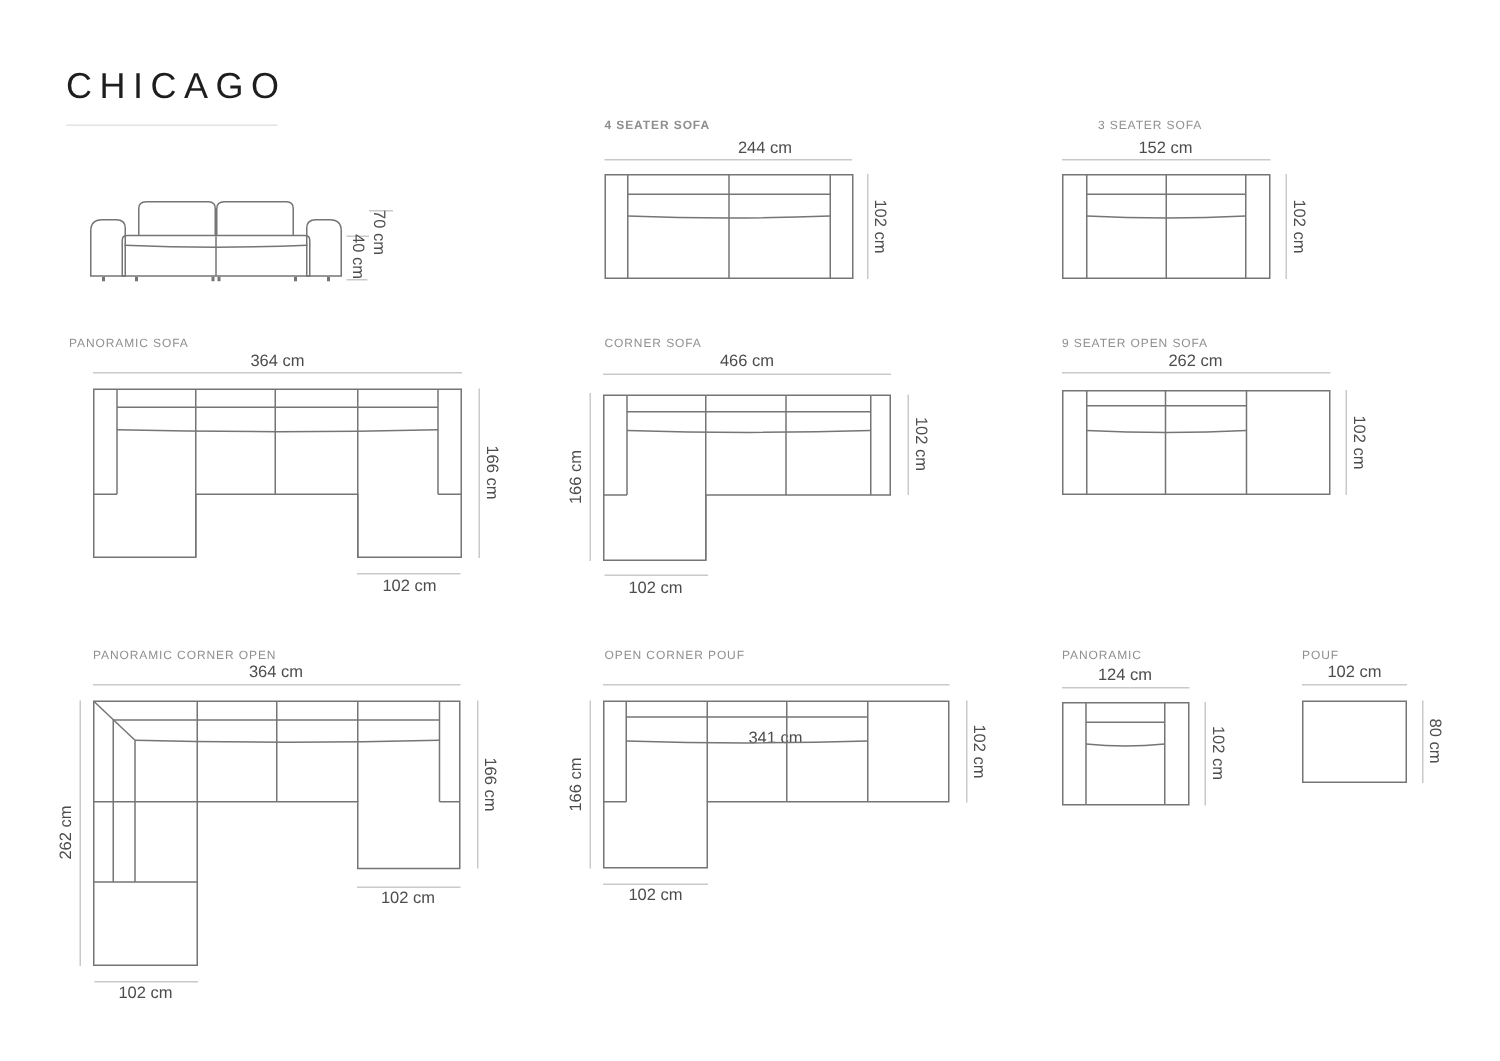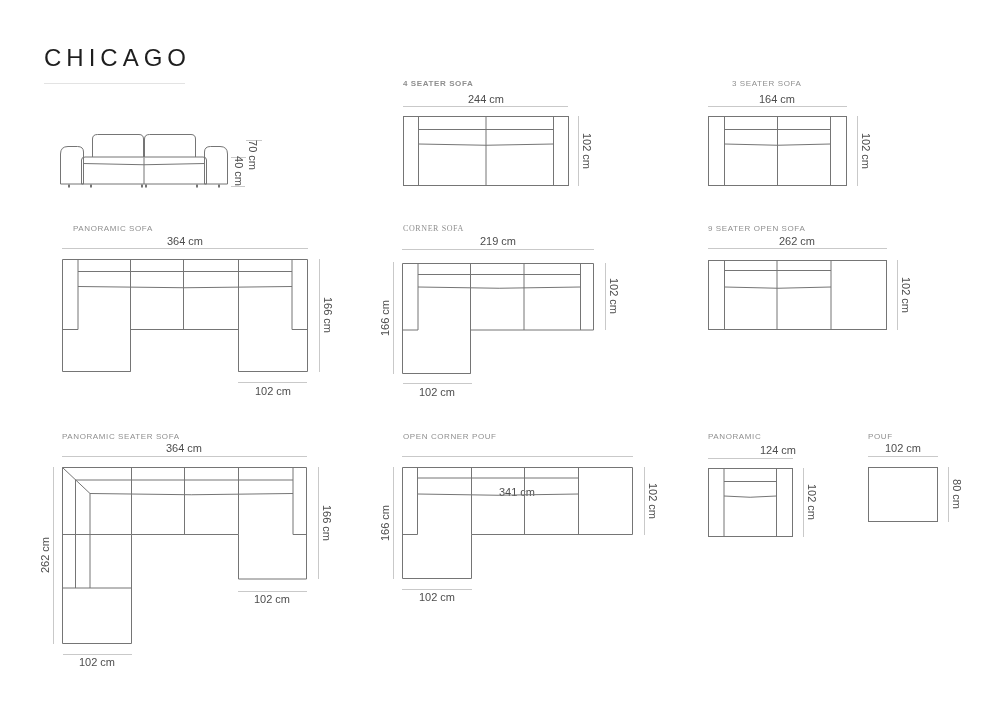--- a/index.html
+++ b/index.html
@@ -39,70 +39,70 @@
     </svg>
     <div class="dim-h" style="left:246px;top:140px;width:16px;"></div>
     <div class="dim-text rot-r" style="left:252px;top:155px;">70 cm</div>
     <div class="dim-h" style="left:231px;top:157px;width:15px;"></div>
     <div class="dim-text rot-r" style="left:238px;top:171px;">40 cm</div>
     <div class="dim-h" style="left:231px;top:186px;width:14px;"></div>
   </div>
 
   <div>
     <div class="section-label" style="left:403px;top:79px;font-weight:bold;">4 SEATER SOFA</div>
-    <div class="dim-text center" style="left:486px;top:93px;">244 cm</div>
+    <div class="dim-text center" style="left:510px;top:93px;">244 cm</div>
     <div class="dim-h" style="left:403px;top:106px;width:165px;"></div>
     <svg class="draw" style="left:403px;top:116px;" width="166" height="70" viewBox="0 0 166 70">
       <rect x="0.5" y="0.5" width="165" height="69"></rect>
       <path d="M15.5 0.5 V69.5 M150.5 0.5 V69.5"></path>
       <path d="M15.5 13.5 H150.5"></path>
       <path d="M15.5 28 Q83 30.5 150.5 28"></path>
       <path d="M83 0.5 V69.5"></path>
     </svg>
     <div class="dim-v" style="left:578px;top:116px;height:70px;"></div>
     <div class="dim-text rot-r" style="left:586px;top:151px;">102 cm</div>
   </div>
 
   <div>
     <div class="section-label" style="left:732px;top:79px;">3 SEATER SOFA</div>
-    <div class="dim-text center" style="left:777px;top:93px;">164 cm</div>
+    <div class="dim-text center" style="left:777px;top:93px;">152 cm</div>
     <div class="dim-h" style="left:708px;top:106px;width:139px;"></div>
     <svg class="draw" style="left:708px;top:116px;" width="139" height="70" viewBox="0 0 139 70">
       <rect x="0.5" y="0.5" width="138" height="69"></rect>
       <path d="M16.5 0.5 V69.5 M122.5 0.5 V69.5"></path>
       <path d="M16.5 13.5 H122.5"></path>
       <path d="M16.5 28 Q69.5 30.5 122.5 28"></path>
       <path d="M69.5 0.5 V69.5"></path>
     </svg>
     <div class="dim-v" style="left:857px;top:116px;height:70px;"></div>
     <div class="dim-text rot-r" style="left:865px;top:151px;">102 cm</div>
   </div>
 
   <div>
-    <div class="section-label" style="left:73px;top:224px;">PANORAMIC SOFA</div>
+    <div class="section-label" style="left:46px;top:224px;">PANORAMIC SOFA</div>
     <div class="dim-text center" style="left:185px;top:235px;">364 cm</div>
     <div class="dim-h" style="left:62px;top:248px;width:246px;"></div>
     <svg class="draw" style="left:62px;top:259px;" width="246" height="113" viewBox="0 0 246 113">
       <path d="M0.5 0.5 H245.5 V112.5 H176.5 V70.5 H68.5 V112.5 H0.5 Z"></path>
       <path d="M16 0.5 V70.5 M230 0.5 V70.5"></path>
       <path d="M0.5 70.5 H16 M230 70.5 H245.5"></path>
       <path d="M68.5 0.5 V112.5 M176.5 0.5 V112.5"></path>
       <path d="M121.5 0.5 V70.5"></path>
       <path d="M16 12.5 H230"></path>
       <path d="M16 27.5 Q123 30 230 27.5"></path>
     </svg>
     <div class="dim-v" style="left:319px;top:259px;height:113px;"></div>
     <div class="dim-text rot-r" style="left:327px;top:315px;">166 cm</div>
     <div class="dim-h" style="left:238px;top:382px;width:69px;"></div>
     <div class="dim-text center" style="left:273px;top:385px;">102 cm</div>
   </div>
 
   <div>
-    <div class="section-label" style="left:403px;top:224px;font-family:Liberation Serif, serif;">CORNER SOFA</div>
-    <div class="dim-text center" style="left:498px;top:235px;">219 cm</div>
+    <div class="section-label" style="left:403px;top:224px;">CORNER SOFA</div>
+    <div class="dim-text center" style="left:498px;top:235px;">466 cm</div>
     <div class="dim-h" style="left:402px;top:249px;width:192px;"></div>
     <svg class="draw" style="left:402px;top:263px;" width="192" height="111" viewBox="0 0 192 111">
       <path d="M0.5 0.5 H191.5 V67 H68.5 V110.5 H0.5 Z"></path>
       <path d="M16 0.5 V67 M178.5 0.5 V67"></path>
       <path d="M0.5 67 H16"></path>
       <path d="M68.5 0.5 V110.5"></path>
       <path d="M122 0.5 V67"></path>
       <path d="M16 11.5 H178.5"></path>
       <path d="M16 24 Q97 26.5 178.5 24"></path>
     </svg>
@@ -123,21 +123,21 @@
       <path d="M16.5 0.5 V69.5"></path>
       <path d="M69 0.5 V69.5 M123 0.5 V69.5"></path>
       <path d="M16.5 10.5 H123"></path>
       <path d="M16.5 27 Q70 29.5 123 27"></path>
     </svg>
     <div class="dim-v" style="left:897px;top:260px;height:70px;"></div>
     <div class="dim-text rot-r" style="left:905px;top:295px;">102 cm</div>
   </div>
 
   <div>
-    <div class="section-label" style="left:62px;top:432px;">PANORAMIC SEATER SOFA</div>
+    <div class="section-label" style="left:62px;top:432px;">PANORAMIC CORNER OPEN</div>
     <div class="dim-text center" style="left:184px;top:442px;">364 cm</div>
     <div class="dim-h" style="left:62px;top:456px;width:245px;"></div>
     <svg class="draw" style="left:62px;top:467px;" width="245" height="177" viewBox="0 0 245 177">
       <path d="M0.5 0.5 H244.5 V112 H176.5 V67.5 H69.5 V176.5 H0.5 Z"></path>
       <path d="M0.5 0.5 L28 26.5"></path>
       <path d="M14 13 H231"></path>
       <path d="M28 26.5 Q129 29 231 26.5"></path>
       <path d="M13.5 12.5 V121 M28 26.5 V121"></path>
       <path d="M0.5 67.5 H69.5 M0.5 121 H69.5"></path>
       <path d="M231 0.5 V67.5"></path>
@@ -171,21 +171,21 @@
     <div class="dim-v" style="left:393px;top:467px;height:112px;"></div>
     <div class="dim-text rot-l" style="left:385px;top:523px;">166 cm</div>
     <div class="dim-v" style="left:644px;top:467px;height:68px;"></div>
     <div class="dim-text rot-r" style="left:652px;top:501px;">102 cm</div>
     <div class="dim-h" style="left:402px;top:589px;width:70px;"></div>
     <div class="dim-text center" style="left:437px;top:591px;">102 cm</div>
   </div>
 
   <div>
     <div class="section-label" style="left:708px;top:432px;">PANORAMIC</div>
-    <div class="dim-text center" style="left:750px;top:444px;margin-left:28px;">124 cm</div>
+    <div class="dim-text center" style="left:750px;top:444px;">124 cm</div>
     <div class="dim-h" style="left:708px;top:458px;width:85px;"></div>
     <svg class="draw" style="left:708px;top:468px;" width="85" height="69" viewBox="0 0 85 69">
       <rect x="0.5" y="0.5" width="84" height="68"></rect>
       <path d="M16 0.5 V68.5 M68.5 0.5 V68.5"></path>
       <path d="M16 13.5 H68.5"></path>
       <path d="M16 28 Q42 30.5 68.5 28"></path>
     </svg>
     <div class="dim-v" style="left:803px;top:468px;height:69px;"></div>
     <div class="dim-text rot-r" style="left:811px;top:502px;">102 cm</div>
   </div>

